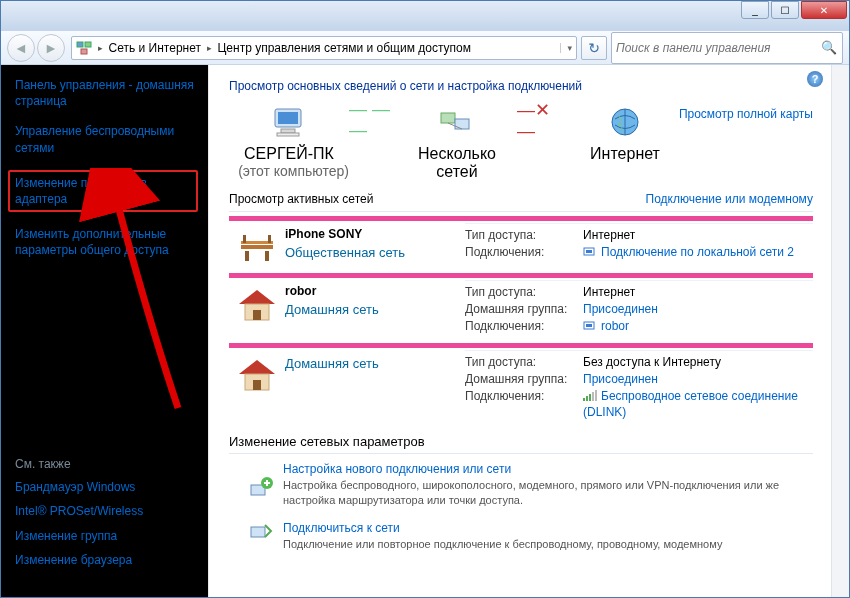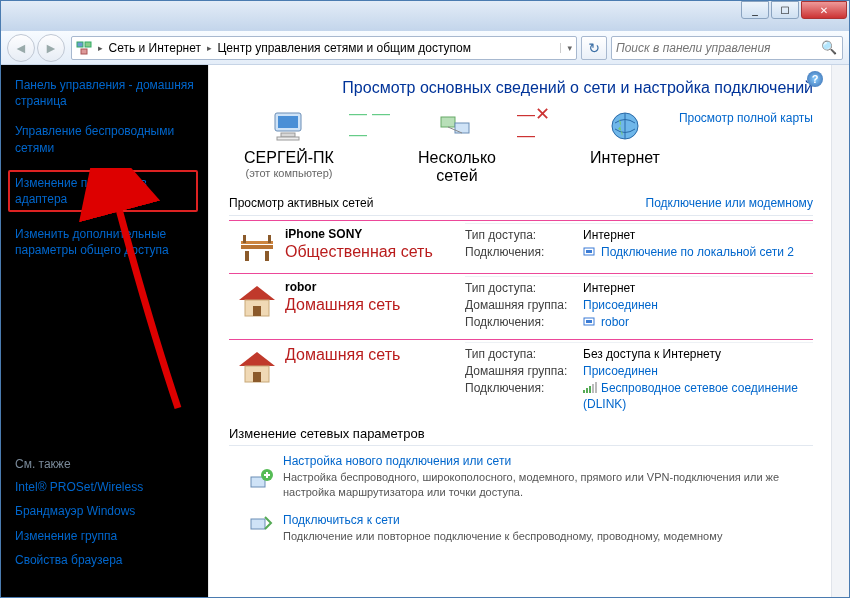--- a/index.html
+++ b/index.html
@@ -15,54 +15,54 @@
 
 .navbar { height: 34px; background: linear-gradient(#f7fbff, #e4edf8); border-bottom: 1px solid #c6d4e6; display: flex; align-items: center; padding: 0 6px; gap: 4px; }
 .navarrows { display: flex; }
 .navarrow { width: 28px; height: 28px; border: 1px solid #c0c8d4; border-radius: 50%; background: linear-gradient(#fdfdfe, #e7edf5); display: flex; align-items: center; justify-content: center; color: #9aa; font-size: 14px; margin-right: 2px; }
 .addrbar { flex: 1; height: 24px; border: 1px solid #a7b8cf; background: #fff; display: flex; align-items: center; padding: 0 4px; font-size: 12px; gap: 6px; border-radius: 2px; }
 .addr-icon { width: 16px; height: 16px; display: inline-block; }
 .addr-sep { color: #555; font-size: 9px; }
 .addrbar .crumb { color: #000; }
 .addr-drop { border-left: 1px solid #ccc; padding-left: 6px; color: #666; font-size: 9px; }
 .refresh-btn { width: 26px; height: 24px; border: 1px solid #a7b8cf; background: linear-gradient(#fff,#eaf0f8); border-radius: 2px; display:flex; align-items:center; justify-content:center; color:#3a6ea5; font-size:14px; }
-.searchbar { width: 232px; height: 24px; border: 1px solid #a7b8cf; background: #fff; display: flex; align-items: center; padding: 0 4px; border-radius: 2px; }
+.searchbar { width: 232px; height: 32px; border: 1px solid #a7b8cf; background: #fff; display: flex; align-items: center; padding: 0 4px; border-radius: 2px; }
 .searchbar input { border: none; outline: none; flex: 1; font-size: 12px; color: #888; background: transparent; font-style: italic; }
 .searchbar .sicon { color: #5a7db8; font-size: 13px; }
 
 .body { flex: 1; display: flex; overflow: hidden; }
 .sidebar { width: 208px; background: #000000; padding: 12px 12px 21px 14px; border-right: 1px solid #e8e8e8; display: flex; flex-direction: column; font-size: 12px; }
 .sidebar a { color: #0066cc; text-decoration: none; display: block; line-height: 1.35; cursor: pointer; }
 .side-item { margin-bottom: 14px; }
 .highlighted { border: 2px solid #d22; padding: 3px 5px; margin-left: -7px; margin-right: -2px; border-radius: 2px; }
 .side-spacer { flex: 1; }
 .seealso-head { color: #7a8a9a; font-size: 12px; margin-bottom: 8px; }
 .seealso a { margin-bottom: 8px; }
 
 .content { flex: 1; padding: 14px 18px 0 20px; overflow-y: auto; position: relative; }
-.content h1 { font-size: 16px; font-weight: normal; color: #003399; margin-bottom: 12px; text-align: right; }
+.content h1 { font-size: 12px; font-weight: normal; color: #003399; margin-bottom: 12px; }
 
 .overview { display: flex; align-items: flex-start; margin-bottom: 8px; position: relative; }
 .ov-item { text-align: center; width: 120px; }
 .ov-item .lbl { font-size: 16px; color: #000; margin-top: 2px; }
-.ov-item .sub { font-size: 11px; color: #666; }
+.ov-item .sub { font-size: 14px; color: #666; text-align: right; }
 .ov-sep { width: 48px; height: 30px; display:flex; align-items:center; justify-content:center; color:#6c8; font-size: 18px; }
 .ov-sep.red { color:#c33; }
 .ov-link { position: absolute; right: 0; top: 2px; }
 
 .sec-head { display: flex; justify-content: space-between; font-size: 12px; color: #000; padding: 3px 0; }
 .sec-head a { color: #0066cc; text-decoration: none; }
 .divider { height: 1px; background: #e2e8f0; margin: 2px 0 4px; }
 
-.netitem { display: flex; padding: 6px 0; border-top: 1px solid #ec4899; }
+.netitem { display: flex; padding: 6px 0; border-top: 5px solid #ec4899; }
 .netitem:first-child { border-top: none; }
 .net-icon { width: 56px; display:flex; align-items:flex-start; justify-content:center; padding-top: 2px; }
 .net-left { width: 180px; }
 .net-left .title { font-size: 12px; font-weight: bold; color: #000; margin-bottom: 2px; }
-.net-left a { font-size: 16px; color: #b91c1c; text-decoration: none; }
+.net-left a { font-size: 13px; color: #0369a1; text-decoration: none; }
 .net-right { flex: 1; font-size: 12px; border-left: 0; border-top: 1px solid #eef1f5; padding-top: 4px; margin-top: -4px; }
 .net-right .row { display: flex; margin-bottom: 3px; }
 .net-right .row .k { width: 118px; color: #404040; }
 .net-right .row .v { flex:1; }
 .net-right .row .v a { color: #0066cc; text-decoration: none; }
 .sig { display:inline-block; width:14px; margin-right:4px; vertical-align:middle; }
 
 .change-head { font-size: 13px; color: #000; margin-top: 6px; margin-bottom: 4px; }
 .task { display: flex; padding: 4px 0 8px 18px; align-items: flex-end; }
 .task .ticon { width: 36px; }
@@ -134,24 +134,24 @@
         </div>
       <div class="side-item highlighted">
         <a>Изменение параметров адаптера</a>
       </div>
       <div class="side-item">
           <a>Изменить дополнительные параметры общего доступа</a>
         </div>
       <div class="side-spacer"></div>
       <div class="seealso-head">См. также</div>
       <div class="seealso">
+        <a>Брандмауэр Windows</a>
         <a>Intel® PROSet/Wireless</a>
-        <a>Брандмауэр Windows</a>
         <a>Изменение группа</a>
-        <a>Свойства браузера</a>
+        <a>Изменение браузера</a>
       </div>
     </div>
 
     <div class="content">
       <div class="helpbtn">?</div>
       <h1>Просмотр основных сведений о сети и настройка подключений</h1>
 
       <div class="overview">
         <div class="ov-item">
           <svg width="40" height="34">

